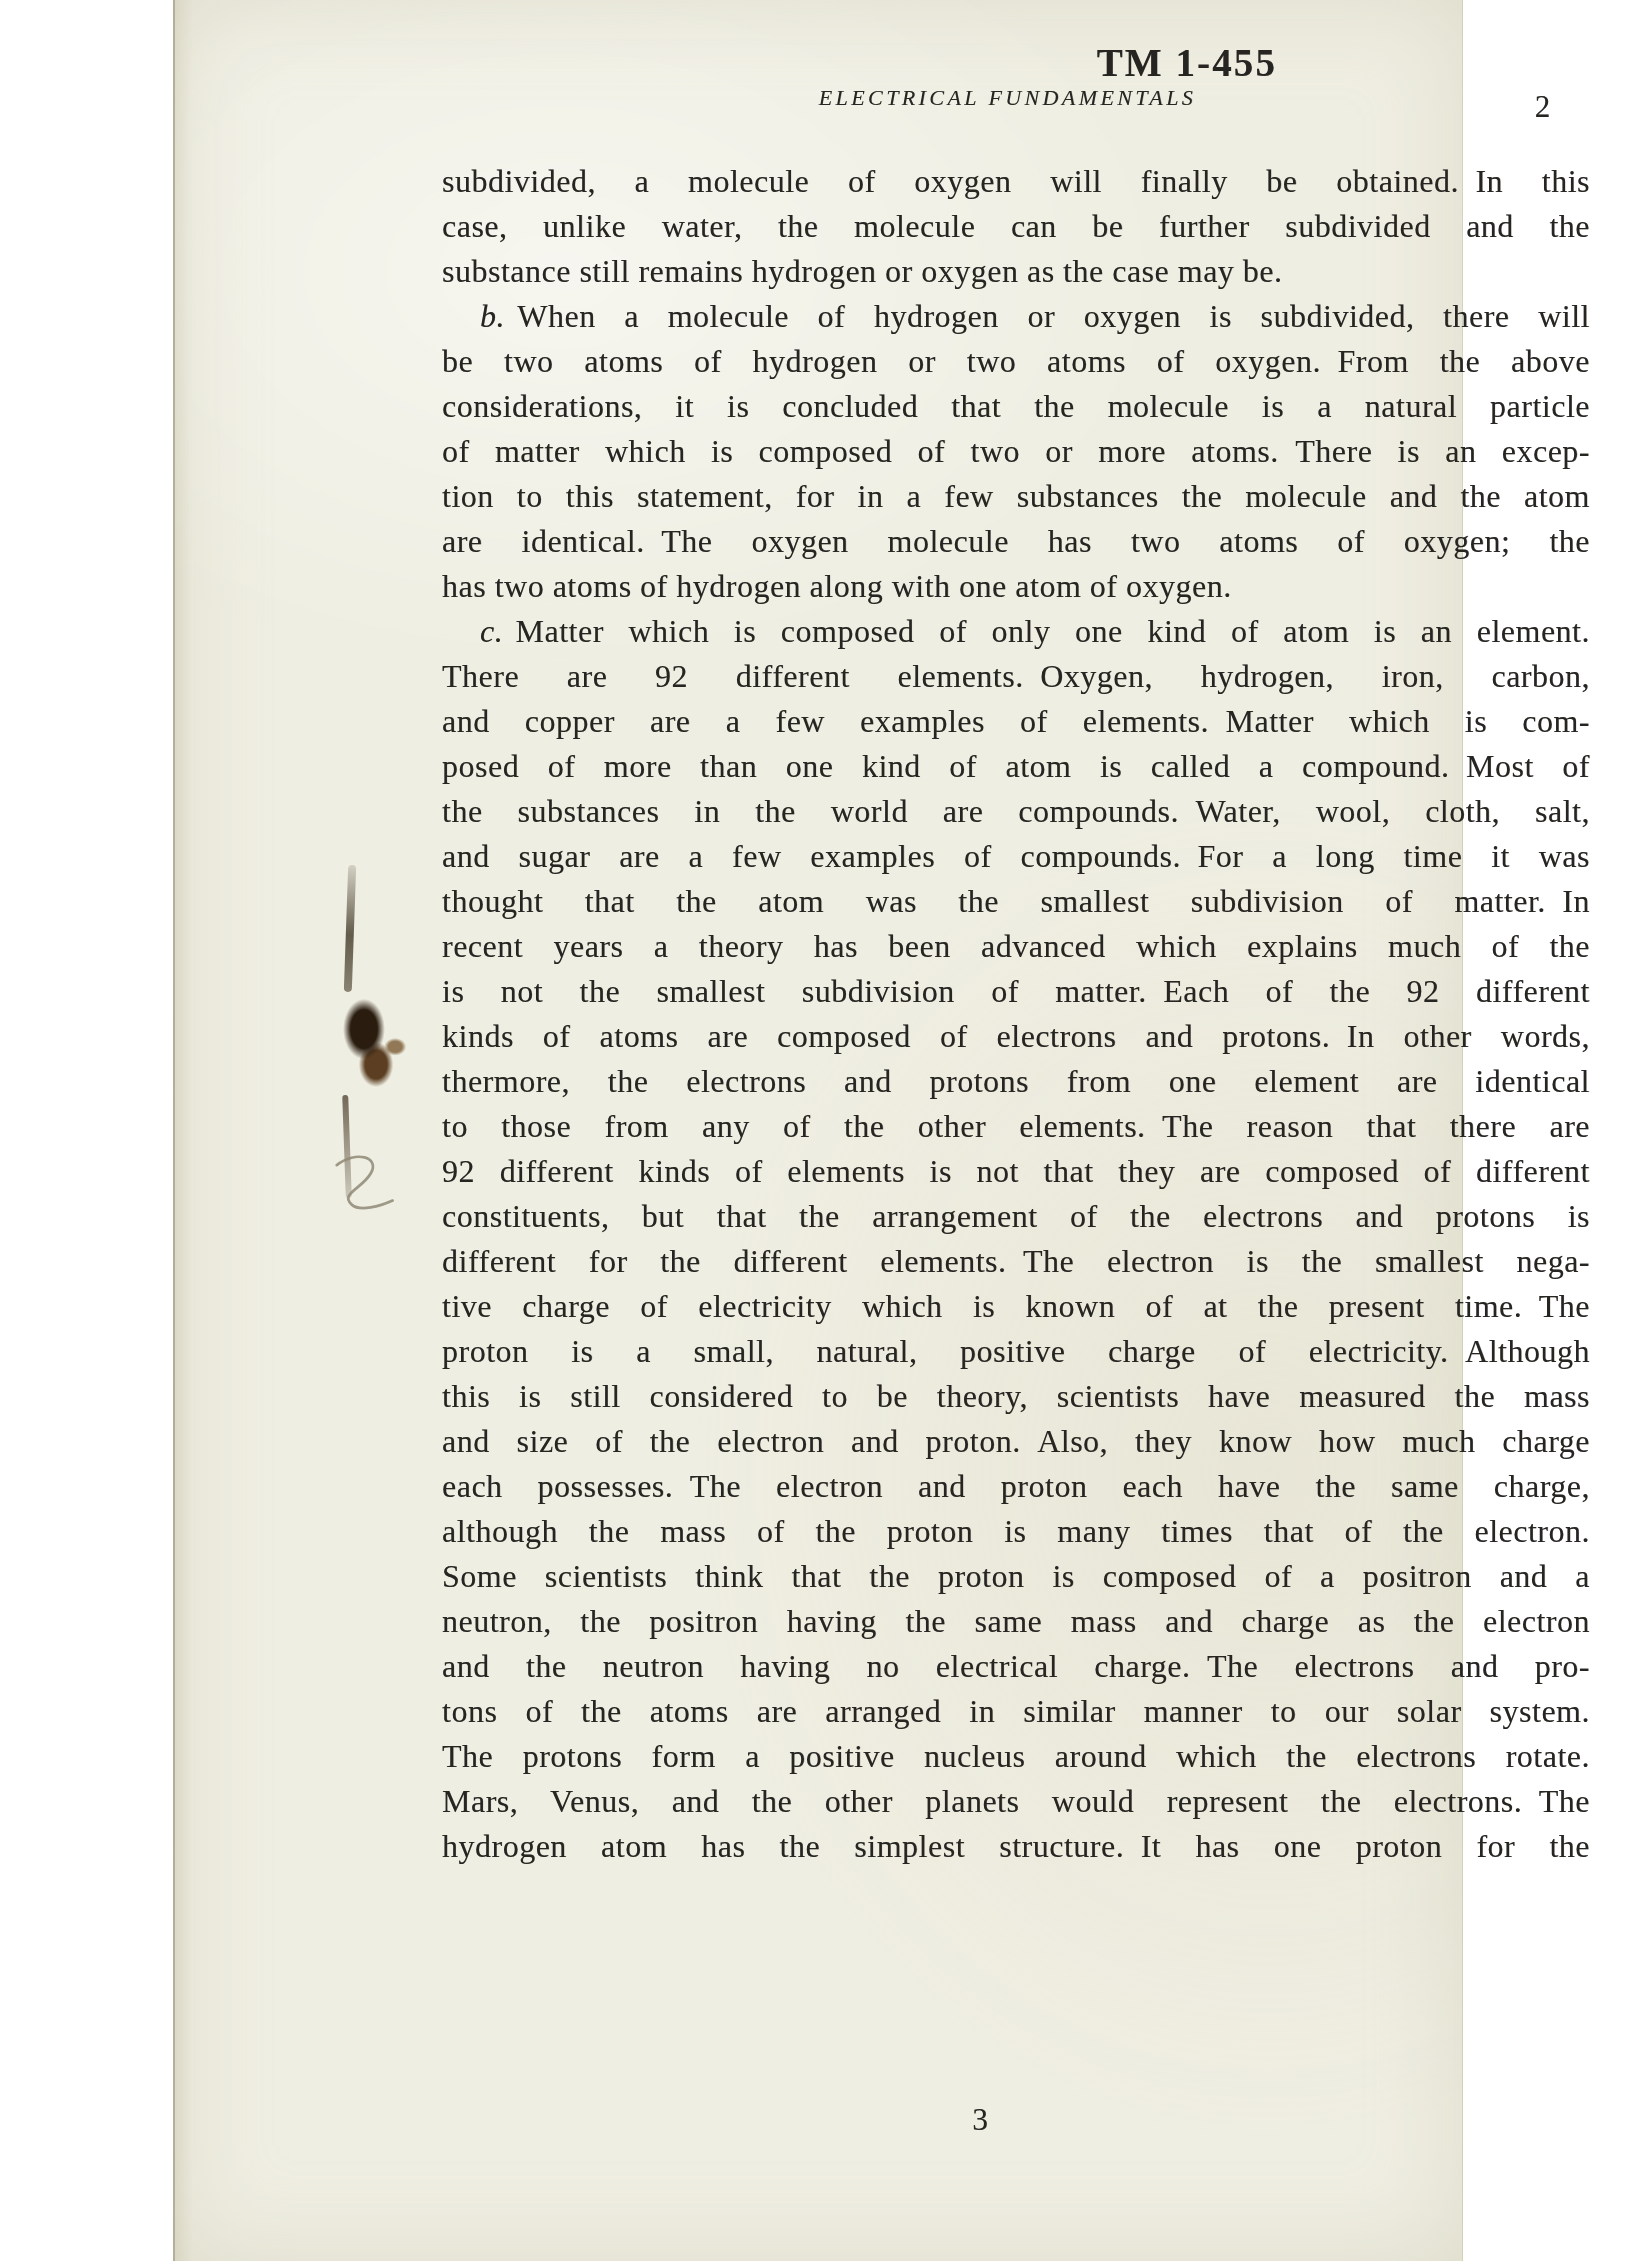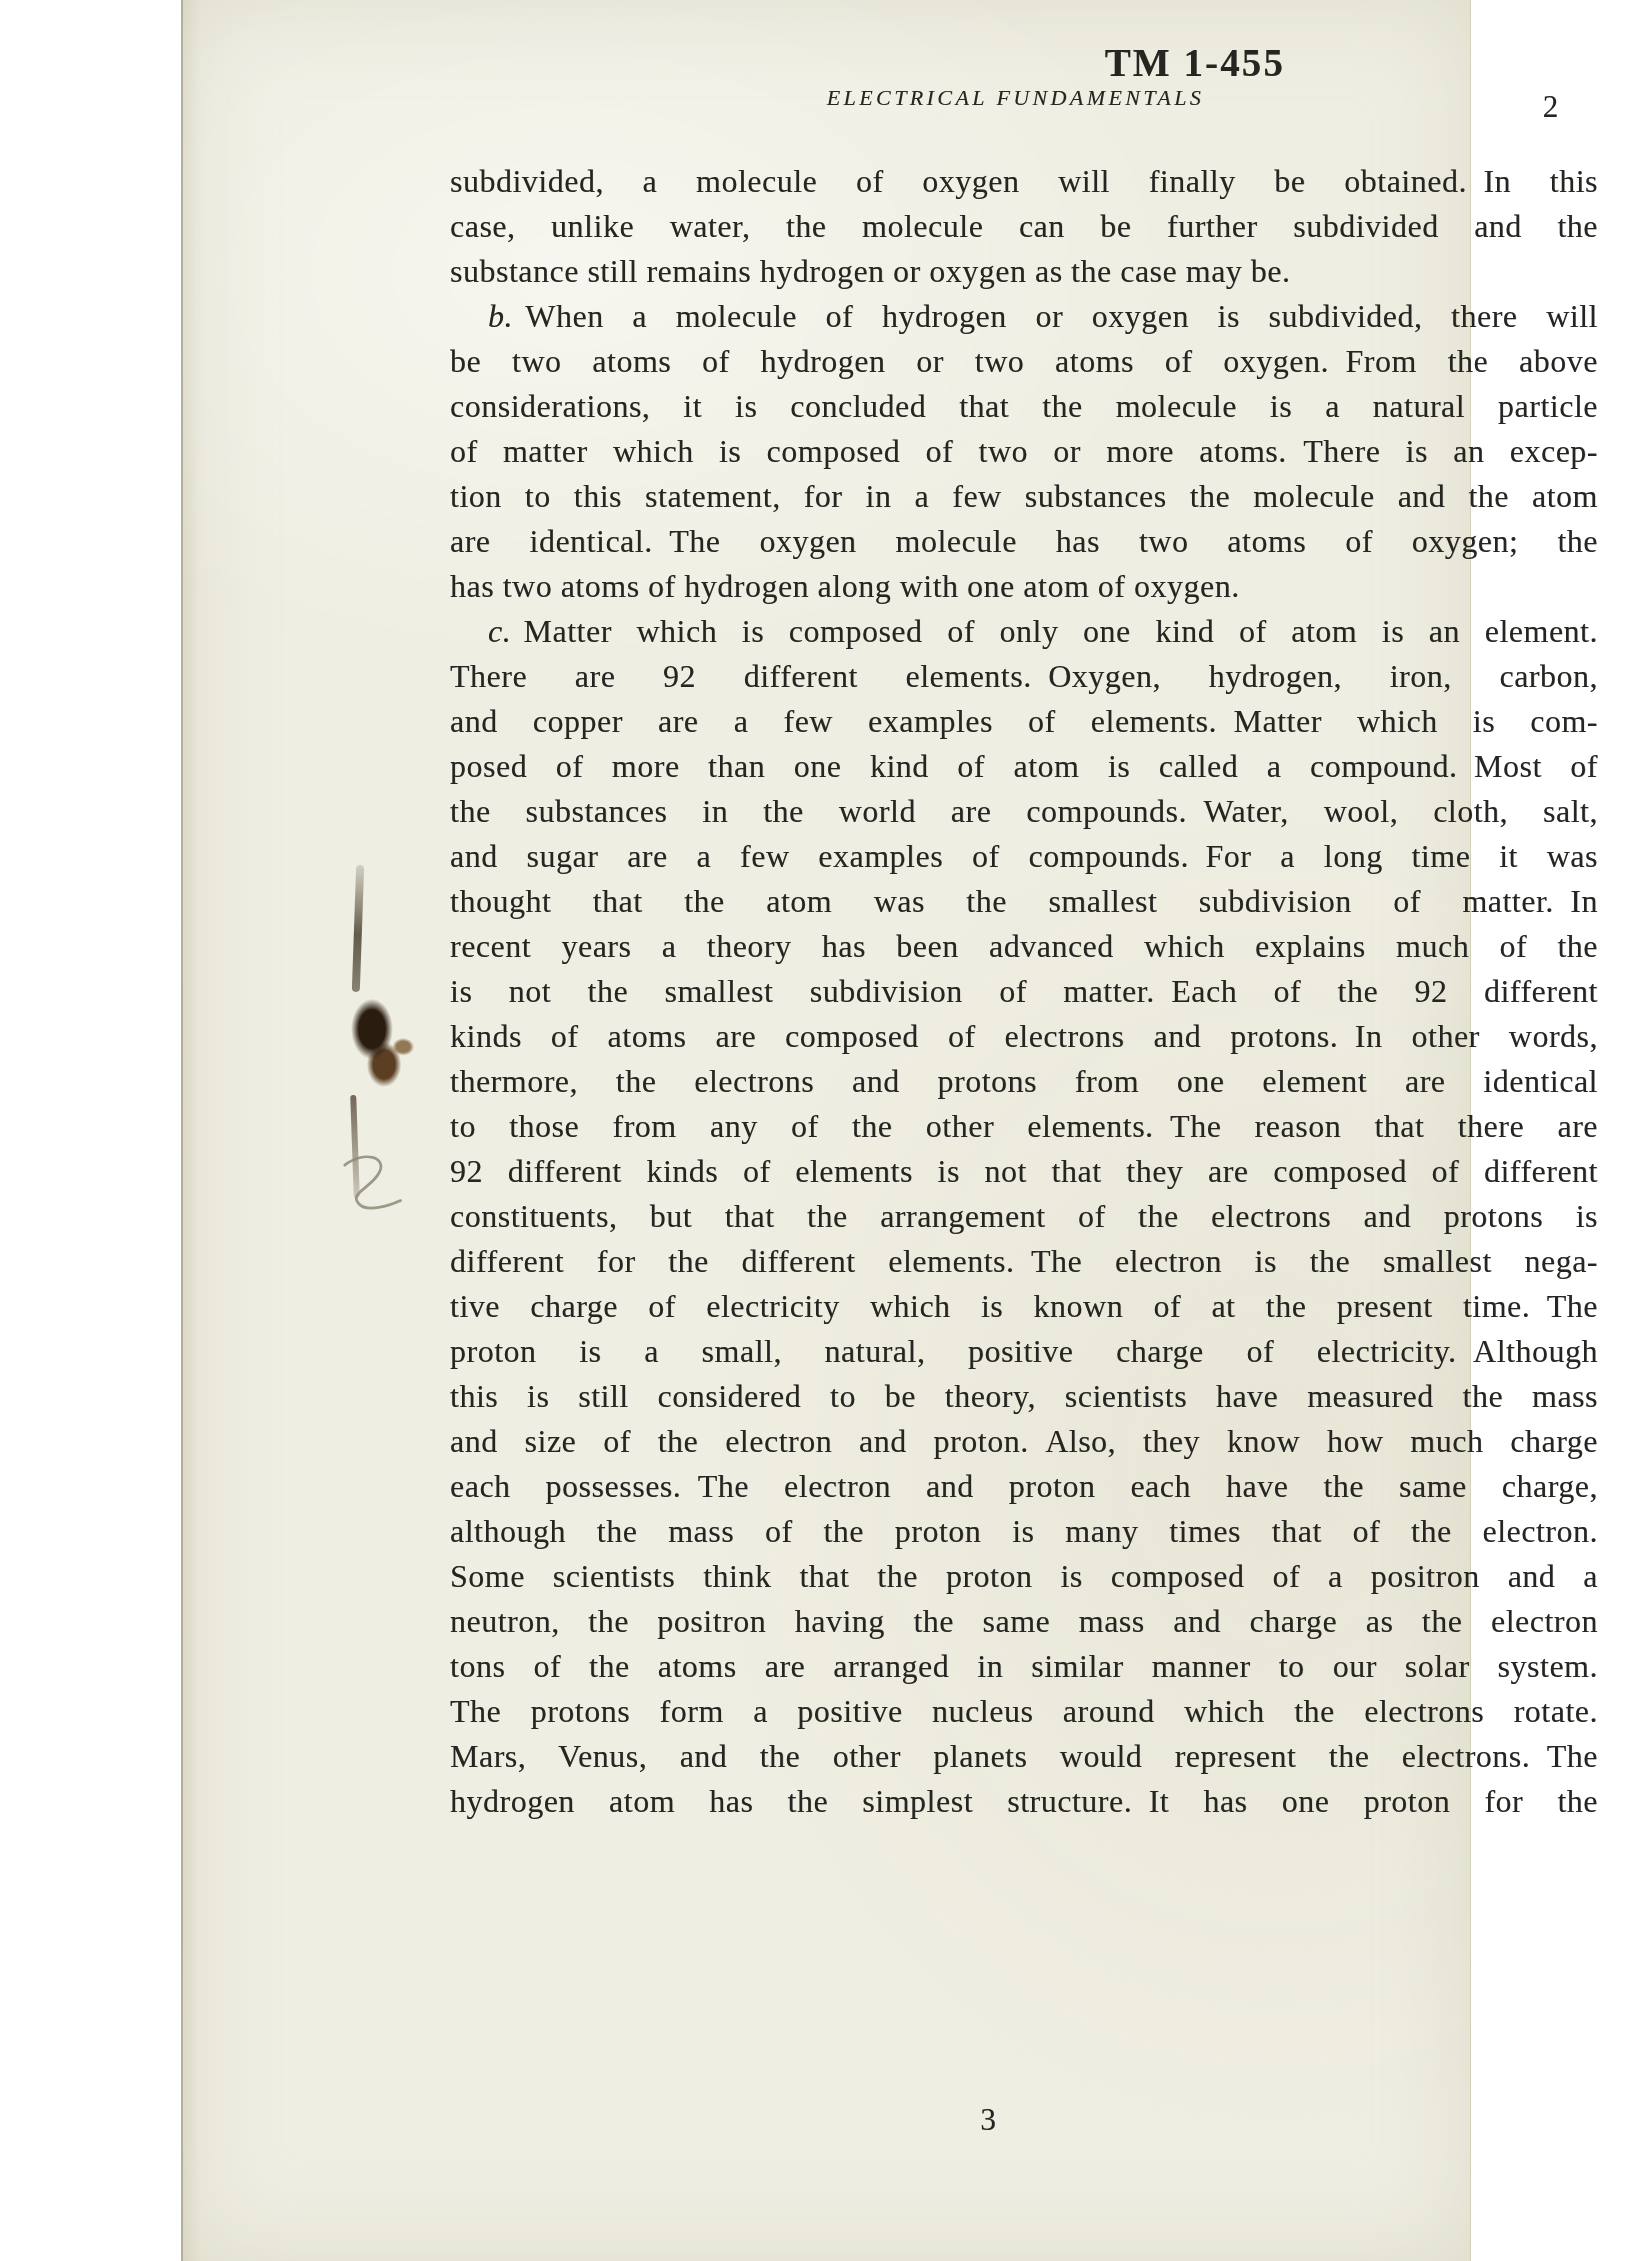--- a/index.html
+++ b/index.html
@@ -19,21 +19,20 @@
     width: 1287px;
     height: 2261px;
     background-color: #efeee2;
     background-image:
       radial-gradient(959px 617px at 30% 12%, rgba(255,255,255,0.45), rgba(255,255,255,0) 65%),
       radial-gradient(822px 959px at 85% 65%, rgba(214,209,184,0.28), rgba(214,209,184,0) 70%),
       linear-gradient(90deg, rgba(205,199,172,0.35) 0px, rgba(205,199,172,0) 18px);
     box-shadow: inset 0 0 96px rgba(189,184,158,0.33);
     border-left: 2.1px solid rgba(122,112,86,0.5);
     border-right: 1.4px solid rgba(200,195,170,0.55);
-    margin-left: 8px;
   }
   .text { text-shadow: 0.3px 0.3px 0.5px rgba(38,37,33,0.38); }
 
   .tm {
     position: absolute;
     top: 40px;
     right: 185px;
     font-size: 39px;
     font-weight: 700;
     letter-spacing: 2.1px;
@@ -148,20 +147,21 @@
         <div class="line"><span>constituents, but that the arrangement of the electrons and protons is</span></div>
         <div class="line"><span>different for the different elements. The electron is the smallest nega-</span></div>
         <div class="line"><span>tive charge of electricity which is known of at the present time. The</span></div>
         <div class="line"><span>proton is a small, natural, positive charge of electricity. Although</span></div>
         <div class="line"><span>this is still considered to be theory, scientists have measured the mass</span></div>
         <div class="line"><span>and size of the electron and proton. Also, they know how much charge</span></div>
         <div class="line"><span>each possesses. The electron and proton each have the same charge,</span></div>
         <div class="line"><span>although the mass of the proton is many times that of the electron.</span></div>
         <div class="line"><span>Some scientists think that the proton is composed of a positron and a</span></div>
         <div class="line"><span>neutron, the positron having the same mass and charge as the electron</span></div>
+        <div class="line"><span>and the neutron having no electrical charge. The electrons and pro-</span></div>
         <div class="line"><span>tons of the atoms are arranged in similar manner to our solar system.</span></div>
         <div class="line"><span>The protons form a positive nucleus around which the electrons rotate.</span></div>
         <div class="line"><span>Mars, Venus, and the other planets would represent the electrons. The</span></div>
         <div class="line"><span>hydrogen atom has the simplest structure. It has one proton for the</span></div>
       </div>
 
     <div class="folio text">3</div>
 
     <div class="streak-upper"></div>
     <div class="stain-blob"></div>

